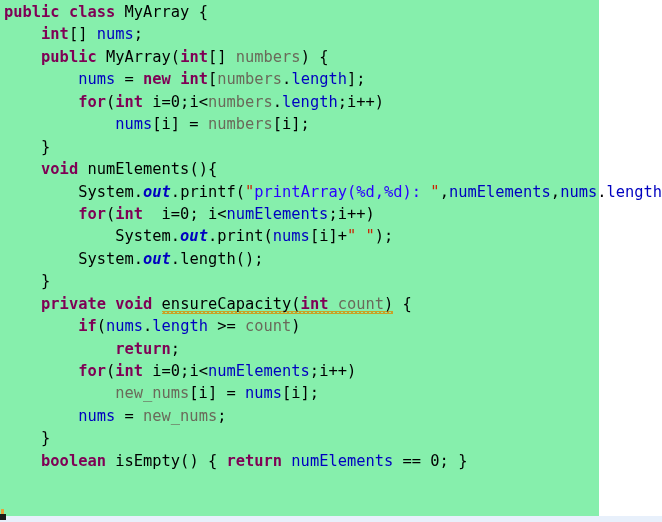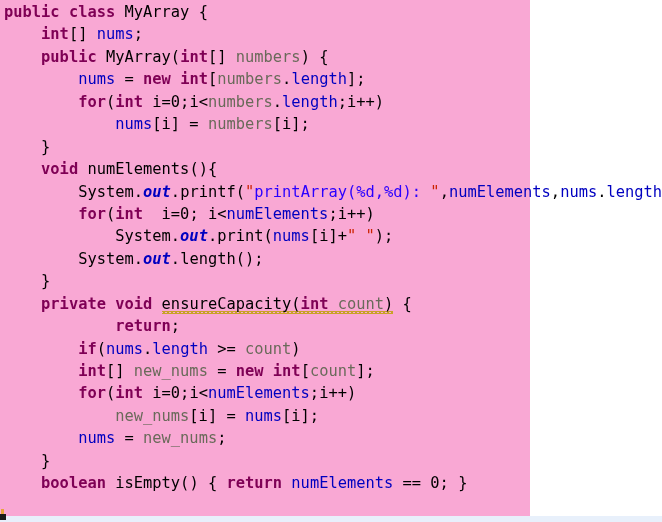--- a/index.html
+++ b/index.html
@@ -10,23 +10,23 @@
   }
   body {
     width: 662px;
     height: 522px;
     overflow: hidden;
     font-family: "DejaVu Sans Mono", "Liberation Mono", monospace;
   }
 
   #editor {
     position: relative;
-    width: 530px;
+    width: 599px;
     height: 522px;
-    background: #f9a8d4;
+    background: #86efac;
     box-sizing: border-box;
     padding: 7px;
   }
 
   .code-area {
     position: absolute;
     left: 0;
     top: 0;
     width: 662px;
     padding-top: 1px;
@@ -119,25 +119,24 @@
     <div class="code-line"><span class="punc">        </span><span class="kw">for</span><span class="punc">(</span><span class="kw">int</span><span class="punc">  i=0; i&lt;</span><span class="fld">numElements</span><span class="punc">;i++)</span></div>
 
     <div class="code-line"><span class="punc">            </span><span class="typ">System</span><span class="punc">.</span><span class="sfld">out</span><span class="punc">.</span><span class="typ">print</span><span class="punc">(</span><span class="fld">nums</span><span class="punc">[i]+</span><span class="quo">"</span><span class="str"> </span><span class="quo">"</span><span class="punc">);</span></div>
 
     <div class="code-line"><span class="punc">        </span><span class="typ">System</span><span class="punc">.</span><span class="sfld">out</span><span class="punc">.</span><span class="typ">length</span><span class="punc">();</span></div>
 
     <div class="code-line"><span class="punc">    }</span></div>
 
     <div class="code-line"><span class="punc">    </span><span class="kw">private</span><span class="punc"> </span><span class="kw">void</span><span class="punc"> </span><span class="warn"><span class="typ">ensureCapacity</span><span class="punc">(</span><span class="kw">int</span><span class="punc"> </span><span class="loc">count</span><span class="punc">)</span></span><span class="punc"> {</span></div>
 
+    <div class="code-line"><span class="punc">        </span><span class="kw">if</span><span class="punc">(</span><span class="fld">nums</span><span class="punc">.</span><span class="fld">length</span><span class="punc"> &gt;= </span><span class="loc">count</span><span class="punc">)</span></div>
+
     <div class="code-line"><span class="punc">            </span><span class="kw">return</span><span class="punc">;</span></div>
 
-    <div class="code-line"><span class="punc">        </span><span class="kw">if</span><span class="punc">(</span><span class="fld">nums</span><span class="punc">.</span><span class="fld">length</span><span class="punc"> &gt;= </span><span class="loc">count</span><span class="punc">)</span></div>
-
-    <div class="code-line"><span class="punc">        </span><span class="kw">int</span><span class="punc">[] </span><span class="loc">new_nums</span><span class="punc"> = </span><span class="kw">new</span><span class="punc"> </span><span class="kw">int</span><span class="punc">[</span><span class="loc">count</span><span class="punc">];</span></div>
 
     <div class="code-line"><span class="punc">        </span><span class="kw">for</span><span class="punc">(</span><span class="kw">int</span><span class="punc"> i=0;i&lt;</span><span class="fld">numElements</span><span class="punc">;i++)</span></div>
 
     <div class="code-line"><span class="punc">            </span><span class="loc">new_nums</span><span class="punc">[i] = </span><span class="fld">nums</span><span class="punc">[i];</span></div>
 
     <div class="code-line"><span class="punc">        </span><span class="fld">nums</span><span class="punc"> = </span><span class="loc">new_nums</span><span class="punc">;</span></div>
 
     <div class="code-line"><span class="punc">    }</span></div>
 
     <div class="code-line"><span class="punc">    </span><span class="kw">boolean</span><span class="punc"> </span><span class="typ">isEmpty</span><span class="punc">() { </span><span class="kw">return</span><span class="punc"> </span><span class="fld">numElements</span><span class="punc"> == 0; }</span></div>

